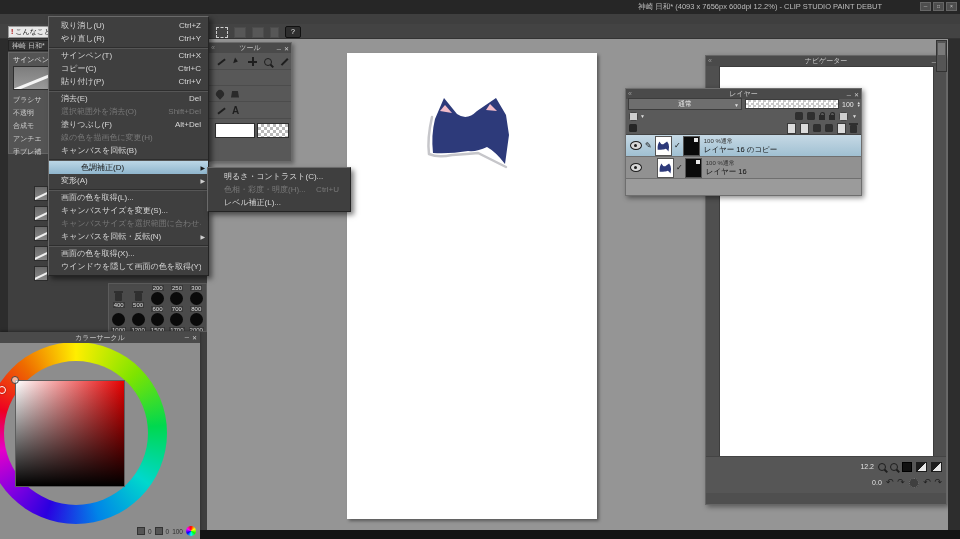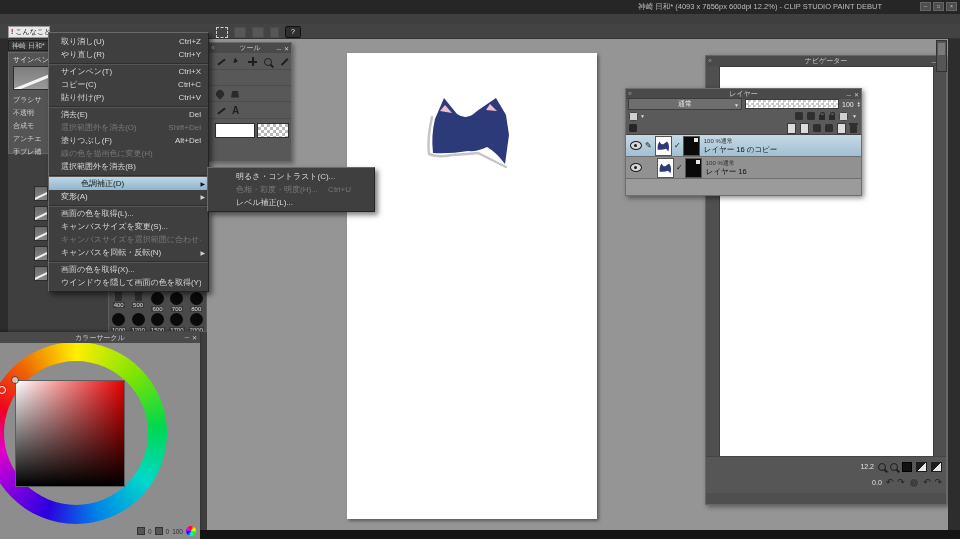--- a/index.html
+++ b/index.html
@@ -124,22 +124,22 @@
   .editpen{font-size:8px;color:#1a1a1a;width:10px;flex:none;}
   .lthumb{width:15px;height:18px;background:#fff;border:1px solid #555;flex:none;position:relative;overflow:hidden;}
   .lcheck{font-size:8px;color:#111;margin:0 2px;flex:none;}
   .lmask{width:15px;height:18px;background:#0a0a0a;border:1px solid #555;flex:none;position:relative;}
   .lmask::after{content:"";position:absolute;right:1px;top:1px;width:4px;height:4px;background:#e8e8e8;}
   .ltext{margin-left:4px;display:flex;flex-direction:column;justify-content:center;}
   .linfo{font-size:6px;color:#333;line-height:7px;}
   .lname{font-size:7.5px;color:#101010;line-height:9px;white-space:nowrap;}
   .gap1{width:12px;flex:none;}
   
-  .editmenu{left:48px;top:32px;width:159px;background:#3f3f3f;border:1px solid #6a6a6a;border-right-color:#242424;border-bottom-color:#242424;box-shadow:3px 3px 5px rgba(0,0,0,.5);padding:2px 0;z-index:50;}
-  .submenu{left:207px;top:167px;width:134px;background:#3f3f3f;border:1px solid #6a6a6a;border-right-color:#242424;border-bottom-color:#242424;box-shadow:3px 3px 5px rgba(0,0,0,.5);padding:2px 16px;z-index:51;}
+  .editmenu{left:48px;top:16px;width:159px;background:#3f3f3f;border:1px solid #6a6a6a;border-right-color:#242424;border-bottom-color:#242424;box-shadow:3px 3px 5px rgba(0,0,0,.5);padding:2px 0;z-index:50;}
+  .submenu{left:207px;top:167px;width:134px;background:#3f3f3f;border:1px solid #6a6a6a;border-right-color:#242424;border-bottom-color:#242424;box-shadow:3px 3px 5px rgba(0,0,0,.5);padding:2px 4px;z-index:51;}
   .mrow{height:13px;display:flex;align-items:center;padding:0 7px 0 12px;font-size:8px;color:#d8d8d8;position:relative;}
   .mrow .mlabel{white-space:nowrap;overflow:hidden;}
   .mrow .msc{margin-left:auto;white-space:nowrap;}
   .mrow .marrow{position:absolute;right:3px;font-size:6px;color:#cfcfcf;}
   .mrow.dis{color:#787878;}
   .mrow.hl{background:linear-gradient(#bcd6e6,#8fb6cd);color:#161616;padding-left:32px;}
   .mrow.hl .marrow{color:#161616;}
   .mrow.sep{height:4px;padding:0;}
   .mrow.sep::after{content:"";display:block;width:100%;height:1px;background:#2e2e2e;border-bottom:1px solid #565656;margin-top:1px;}
   
@@ -510,21 +510,21 @@
 
       </div>
 
       <div class="mrow dis">
         <span class="mlabel">線の色を描画色に変更(H)</span>
         <span class="msc"></span>
 
       </div>
 
       <div class="mrow">
-        <span class="mlabel">選択範囲外を消去(B)</span>
+        <span class="mlabel">キャンバスを回転(B)</span>
         <span class="msc"></span>
 
       </div>
 
       <div class="mrow sep">
         
         
         
       </div>
 

